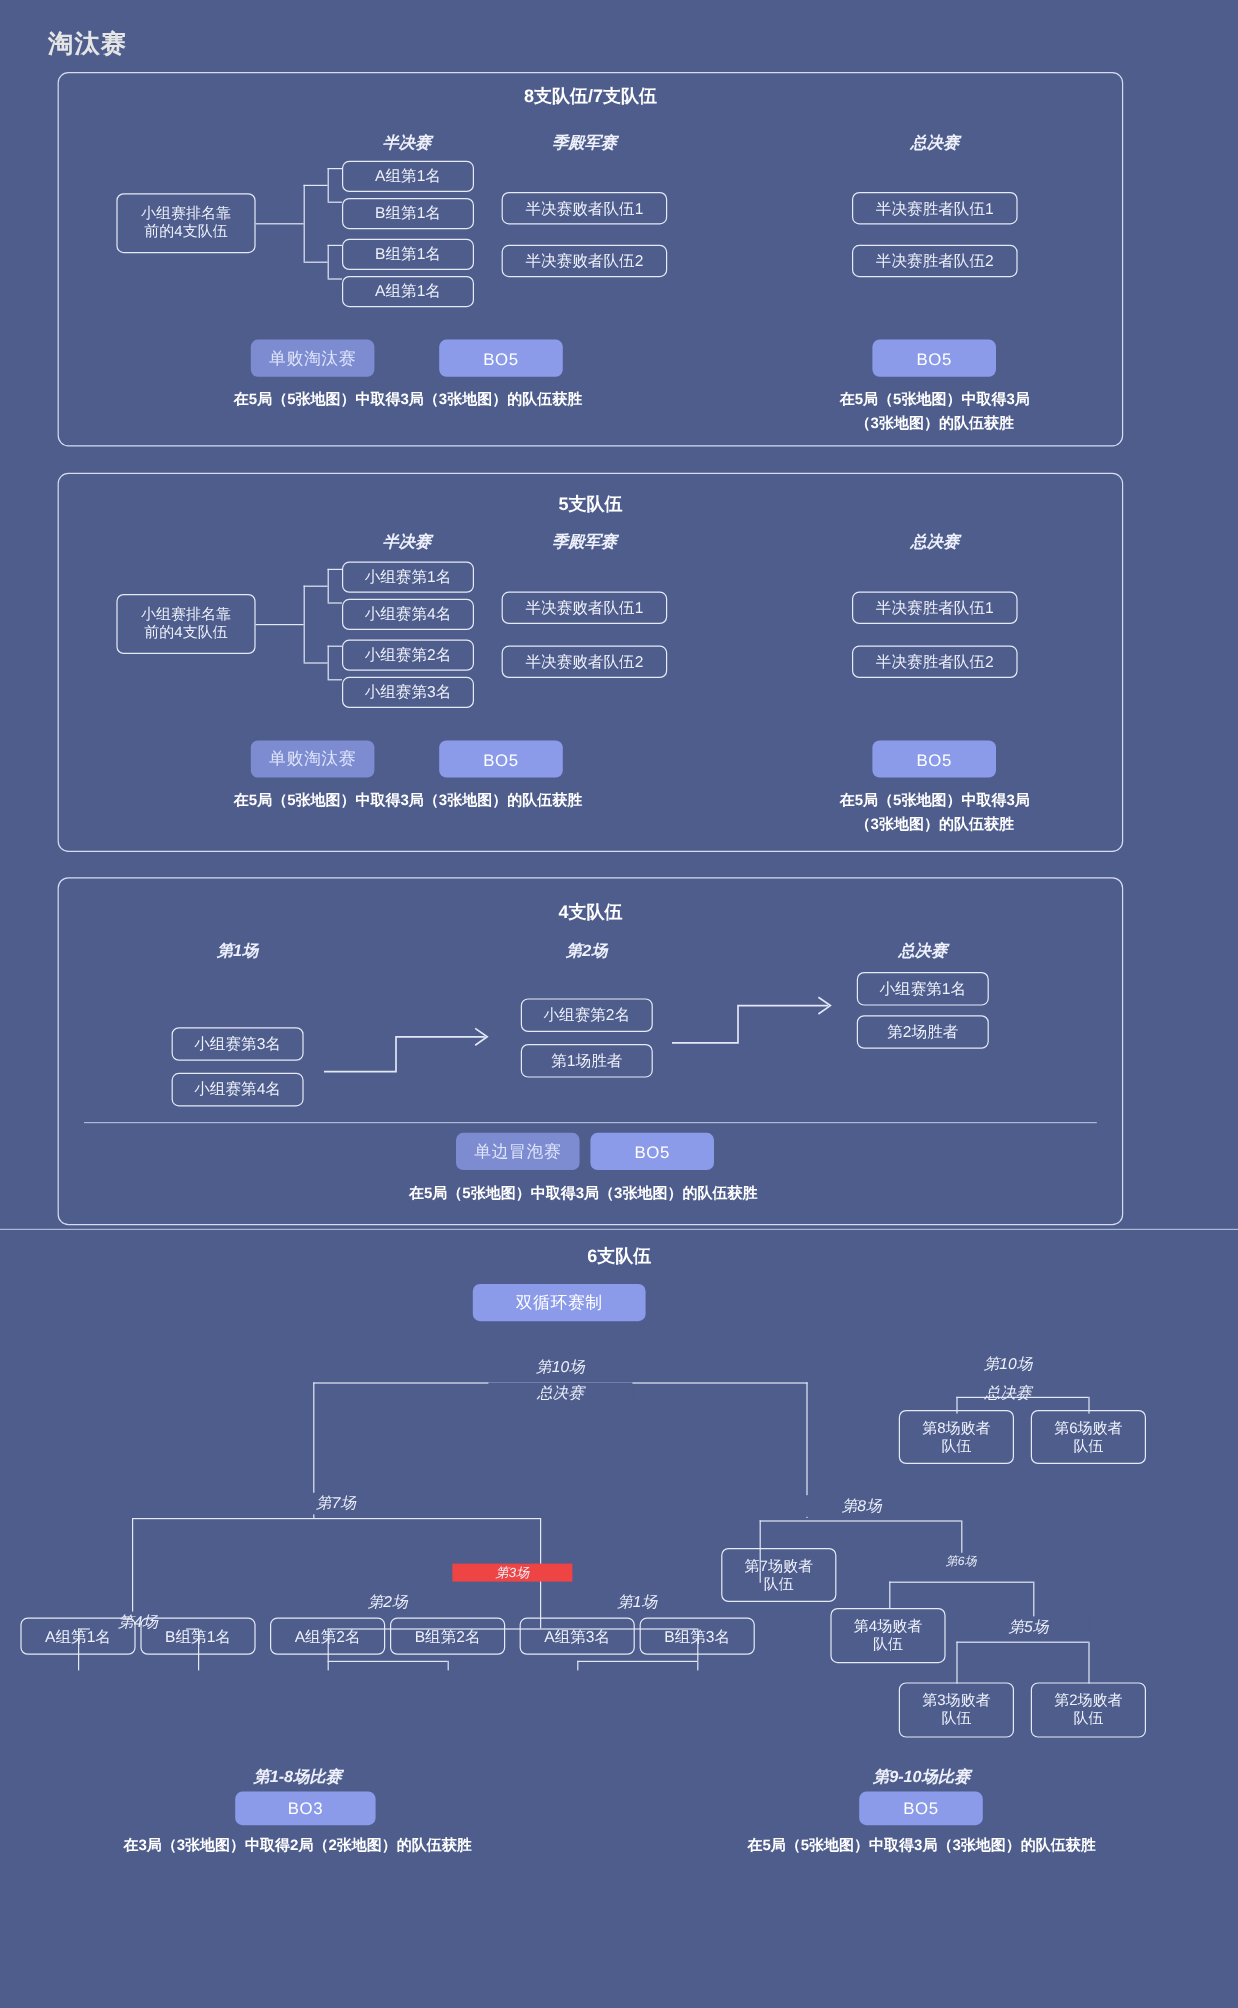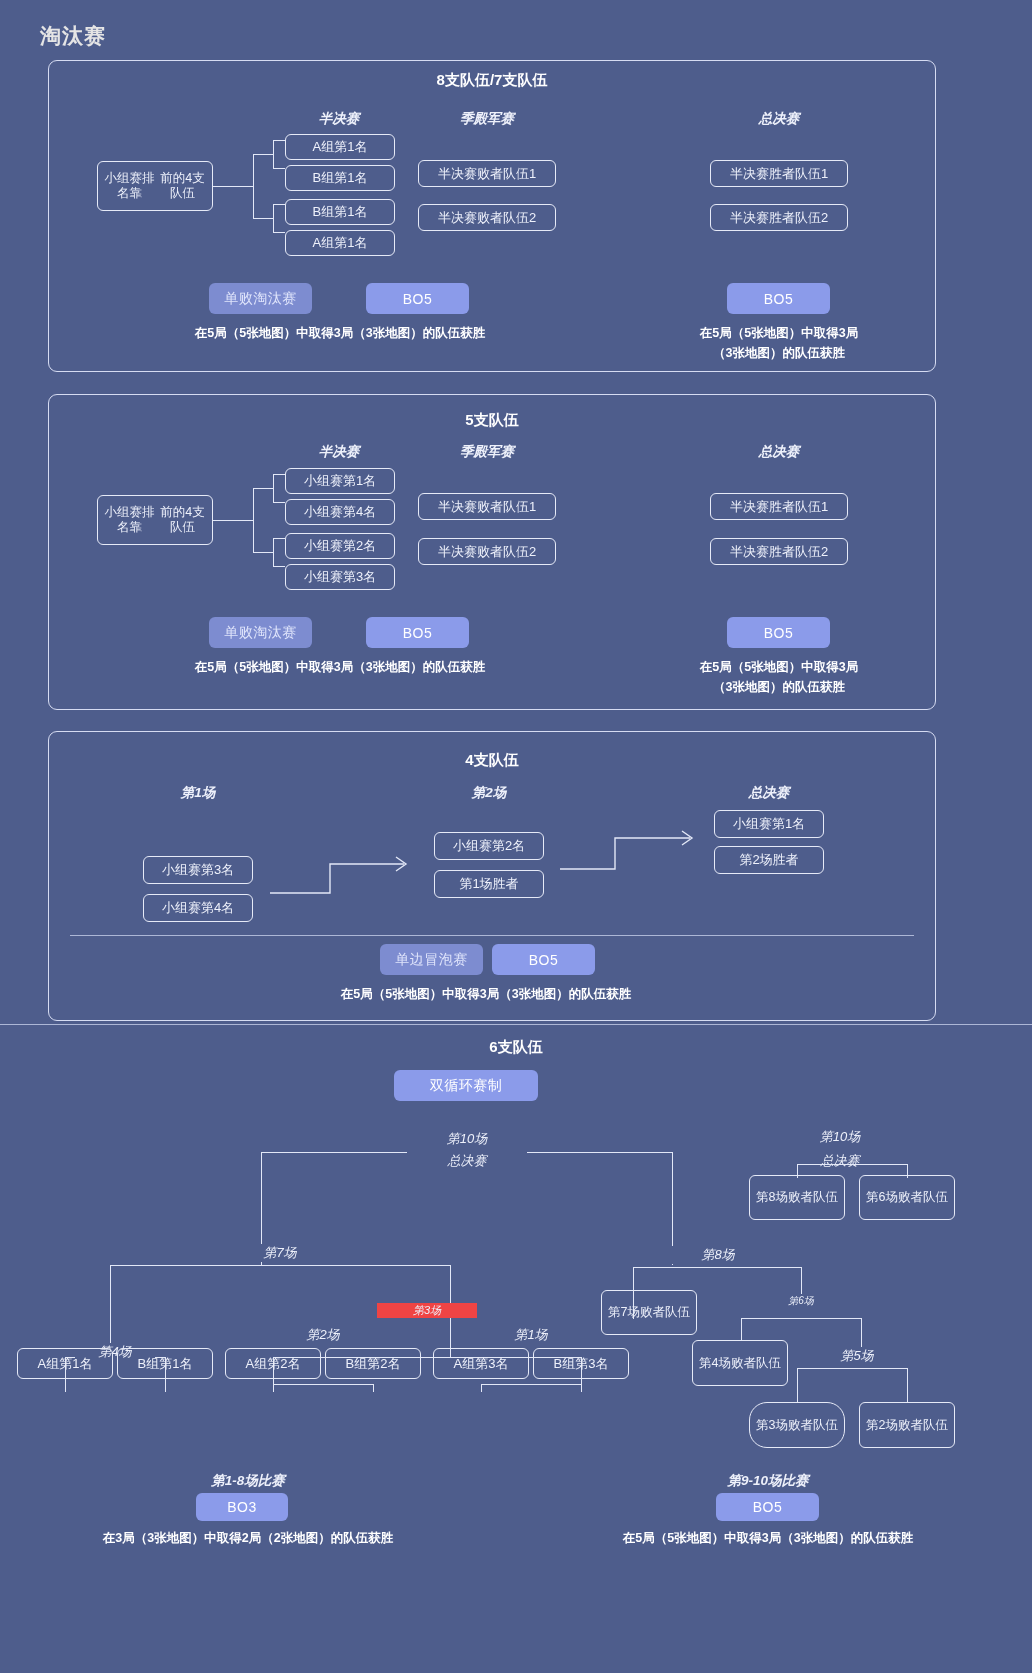--- a/index.html
+++ b/index.html
@@ -35,21 +35,21 @@
     border:1.4px solid #e6eaf7;
     border-radius:6px;
     background:transparent;
     color:#eef1fb;
     display:flex; align-items:center; justify-content:center;
     text-align:center;
     font-size:13px;
     line-height:1.18;
     padding:2px 4px;
   }
-  .box.two-line{ flex-direction:row; font-size:12.5px; }
+  .box.two-line{ flex-direction:column; font-size:12.5px; }
   .badge{
     position:absolute;
     background:#8b9bea;
     border-radius:6px;
     color:#ffffff;
     display:flex;align-items:center;justify-content:center;
     font-size:14px;
     letter-spacing:.5px;
   }
   .badge.muted{ background:#7d8cd0; color:#dfe4fb; }
@@ -266,28 +266,28 @@
 <div class="box two-line" style="left:692px; top:1340px; width:96px; height:46px;">
   <span>第4场败者</span>
   <span>队伍</span>
 </div>
 
 <div class="ln lnh" style="left:797px; top:1368px; width:110px;"></div>
 <div class="ln lnv" style="left:797px; top:1368px; height:35px;"></div>
 <div class="ln lnv" style="left:907px; top:1368px; height:35px;"></div>
 <div class="col-title" style="left:807px; top:1347px; width:100px; font-weight:normal; font-size:13px; background:#4e5d8c;">第5场</div>
 
-<div class="box two-line" style="left:749px; top:1402px; width:96px; height:46px;border-radius:18px;">
+<div class="box two-line" style="left:749px; top:1402px; width:96px; height:46px;">
   <span>第3场败者</span>
   <span>队伍</span>
 </div>
 <div class="box two-line" style="left:859px; top:1402px; width:96px; height:46px;">
   <span>第2场败者</span>
   <span>队伍</span>
 </div>
 
 <div class="col-title" style="left:148px; top:1472px; width:200px; font-size:13.5px;">第1-8场比赛</div>
-<div class="badge" style="left:196px; top:1493px; width:92px; height:28px;">BO3</div>
+<div class="badge" style="left:196px; top:1493px; width:117px; height:28px;">BO3</div>
 <div class="note" style="left:38px; top:1530px; width:420px;">在3局（3张地图）中取得2局（2张地图）的队伍获胜</div>
 
 <div class="col-title" style="left:668px; top:1472px; width:200px; font-size:13.5px;">第9-10场比赛</div>
 <div class="badge" style="left:716px; top:1493px; width:103px; height:28px;">BO5</div>
 <div class="note" style="left:558px; top:1530px; width:420px;">在5局（5张地图）中取得3局（3张地图）的队伍获胜</div>
 
 </body></html>

